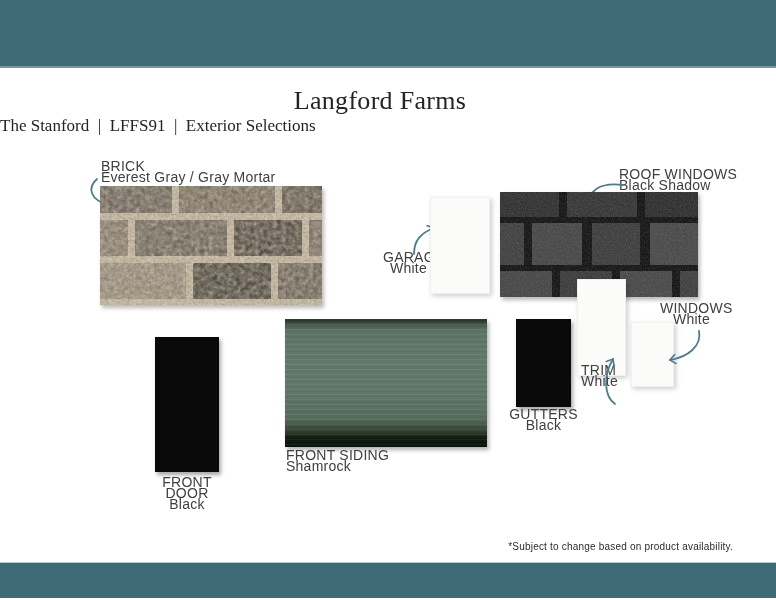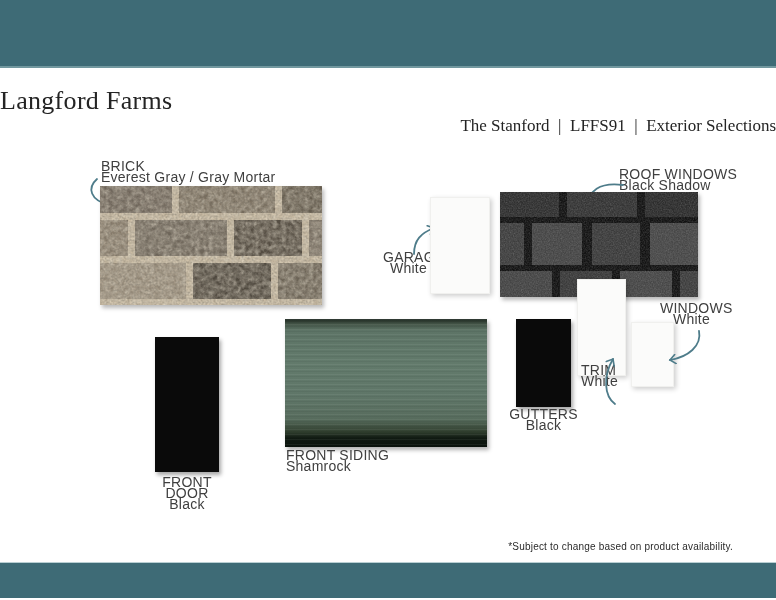--- a/index.html
+++ b/index.html
@@ -6,25 +6,25 @@
   #page{
     position:relative;width:776px;height:600px;background:#ffffff;
     overflow:hidden;font-family:"Liberation Sans",sans-serif;
   }
   
   .band{position:absolute;left:0;width:776px;background:#3e6b76;}
   .band.top{top:0;height:66px;border-bottom:2px solid #72989f;}
   .band.bottom{top:562px;height:35px;border-top:1px solid #b9cfd3;}
   
   .title{
-    position:absolute;top:86px;left:0;width:760px;
+    position:absolute;top:86px;left:0;width:760px;text-align:center;
     font-family:"Liberation Serif",serif;font-size:26px;color:#242424;letter-spacing:.3px;
   }
   .subtitle{
-    position:absolute;top:116px;left:0;width:776px;text-align:right;
+    position:absolute;top:116px;left:0;width:776px;text-align:left;
     font-family:"Liberation Serif",serif;font-size:17px;color:#242424;white-space:pre;
   }
   
   .lbl{position:absolute;font-size:14px;line-height:11px;color:#3f3f3f;letter-spacing:.25px;}
   .lbl span{display:block;}
   .lbl.right{text-align:right;}
   .lbl.center{text-align:center;}
   .card{position:absolute;background:#fbfbfa;box-shadow:2px 2px 5px rgba(0,0,0,.20);border:1px solid #f0f0ee;box-sizing:border-box;}
   .black-swatch{position:absolute;background:#0a0a0a;box-shadow:2px 3px 4px rgba(0,0,0,.35);}
   .siding{

